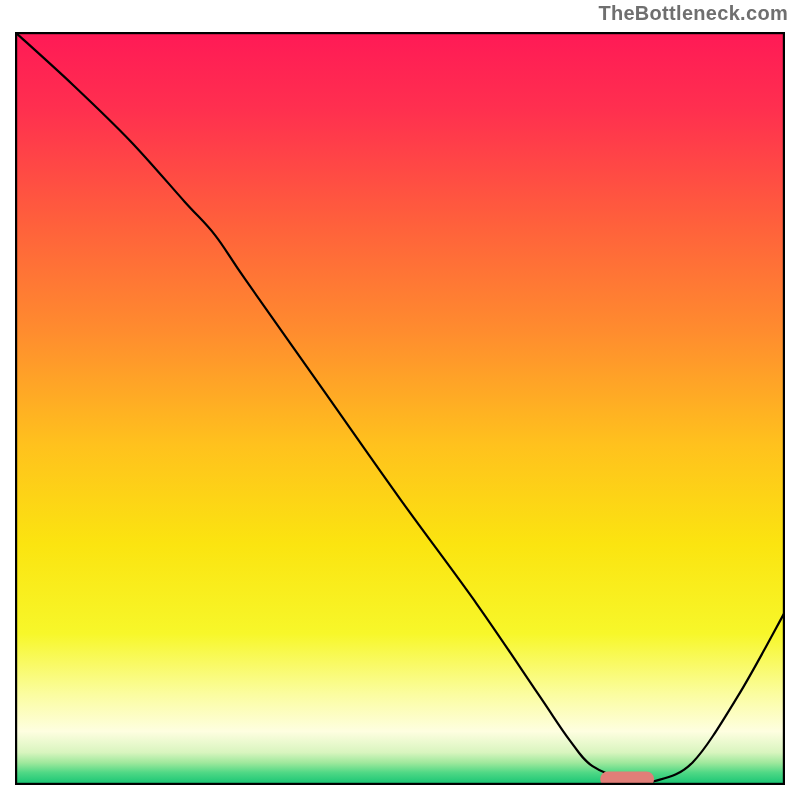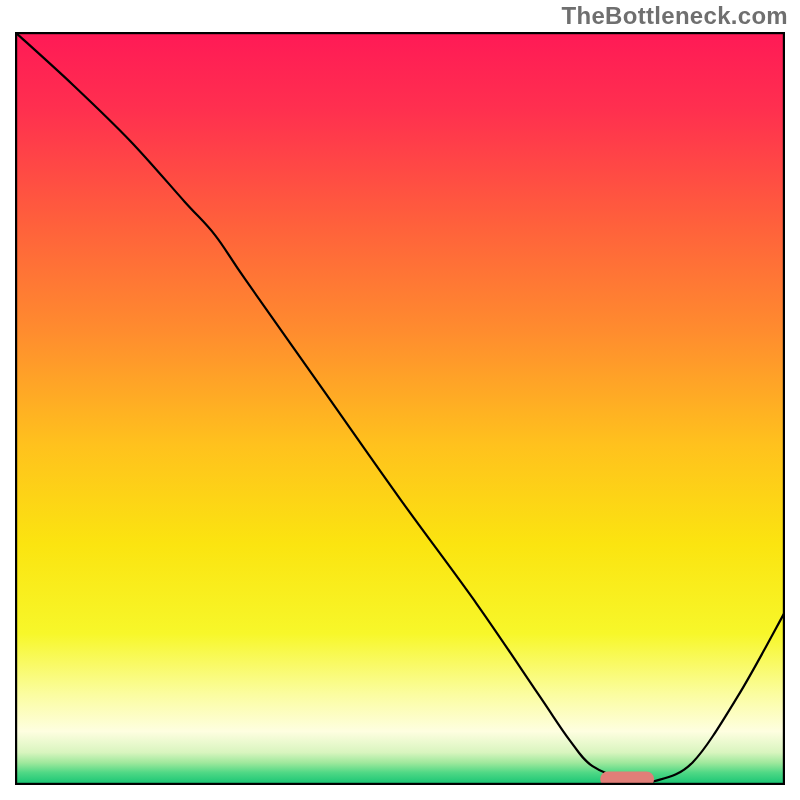--- a/index.html
+++ b/index.html
@@ -12,21 +12,21 @@
   }
   .wrap {
     position: relative;
     width: 800px;
     height: 800px;
   }
   .attrib {
     position: absolute;
     top: 2px;
     right: 12px;
-    font-size: 24px;
+    font-size: 20px;
     font-weight: 600;
     color: #6f6f6f;
     letter-spacing: 0.3px;
   }
   .plot {
     position: absolute;
     left: 15px;
     top: 32px;
     width: 770px;
     height: 753px;

